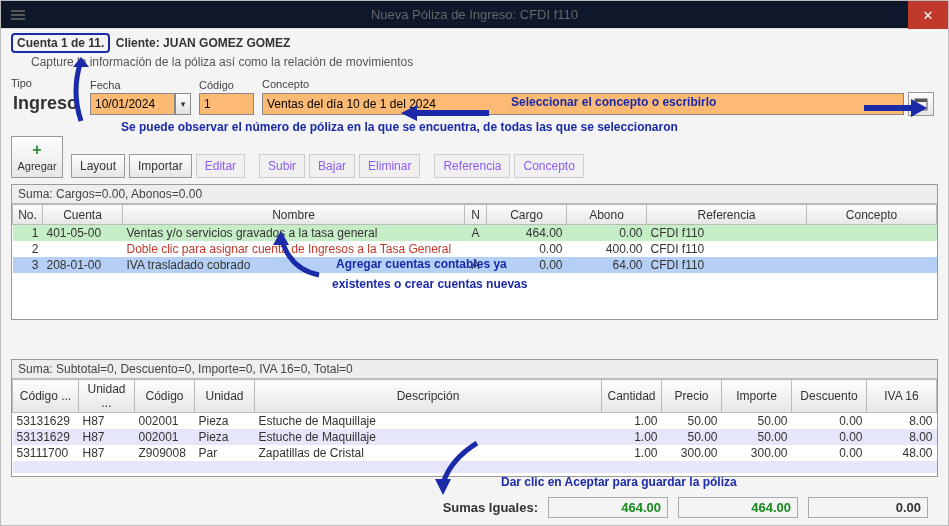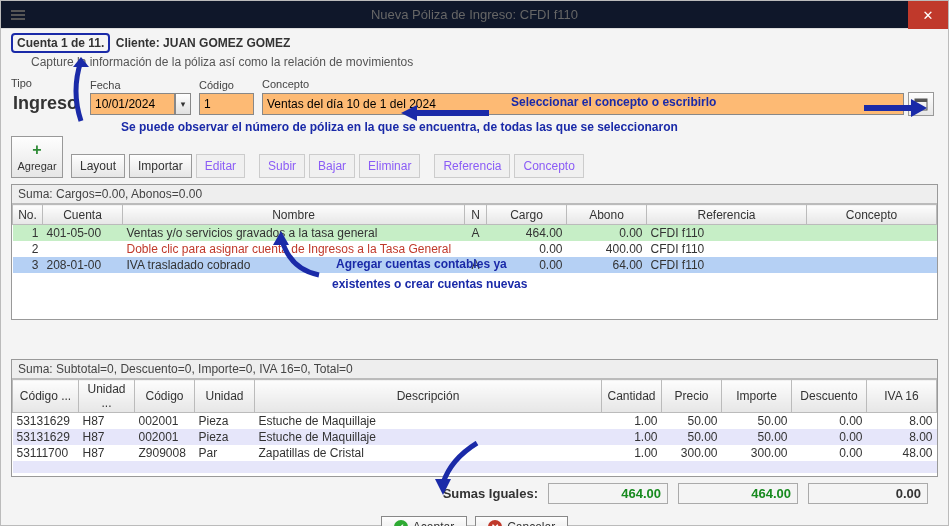--- a/index.html
+++ b/index.html
@@ -438,20 +438,23 @@
             <td class="num-right">48.00</td>
           </tr>
           <tr class="row-purple">
             <td colspan="10">&nbsp;</td>
           </tr>
         </tbody>
       </table>
     </div>
   </div>
 
+  <div style="position:relative; height:14px;">
+    <div class="annotation" style="left:500px; top:-4px;">Dar clic en Aceptar para guardar la póliza</div>
+  </div>
 
   <div class="totals-row">
     <span class="lbl">Sumas Iguales:</span>
     <span class="val-box green-val">464.00</span>
     <span class="val-box green-val">464.00</span>
     <span class="val-box">0.00</span>
   </div>
 
   <div class="dialog-buttons">
     <span class="dlg-btn">

